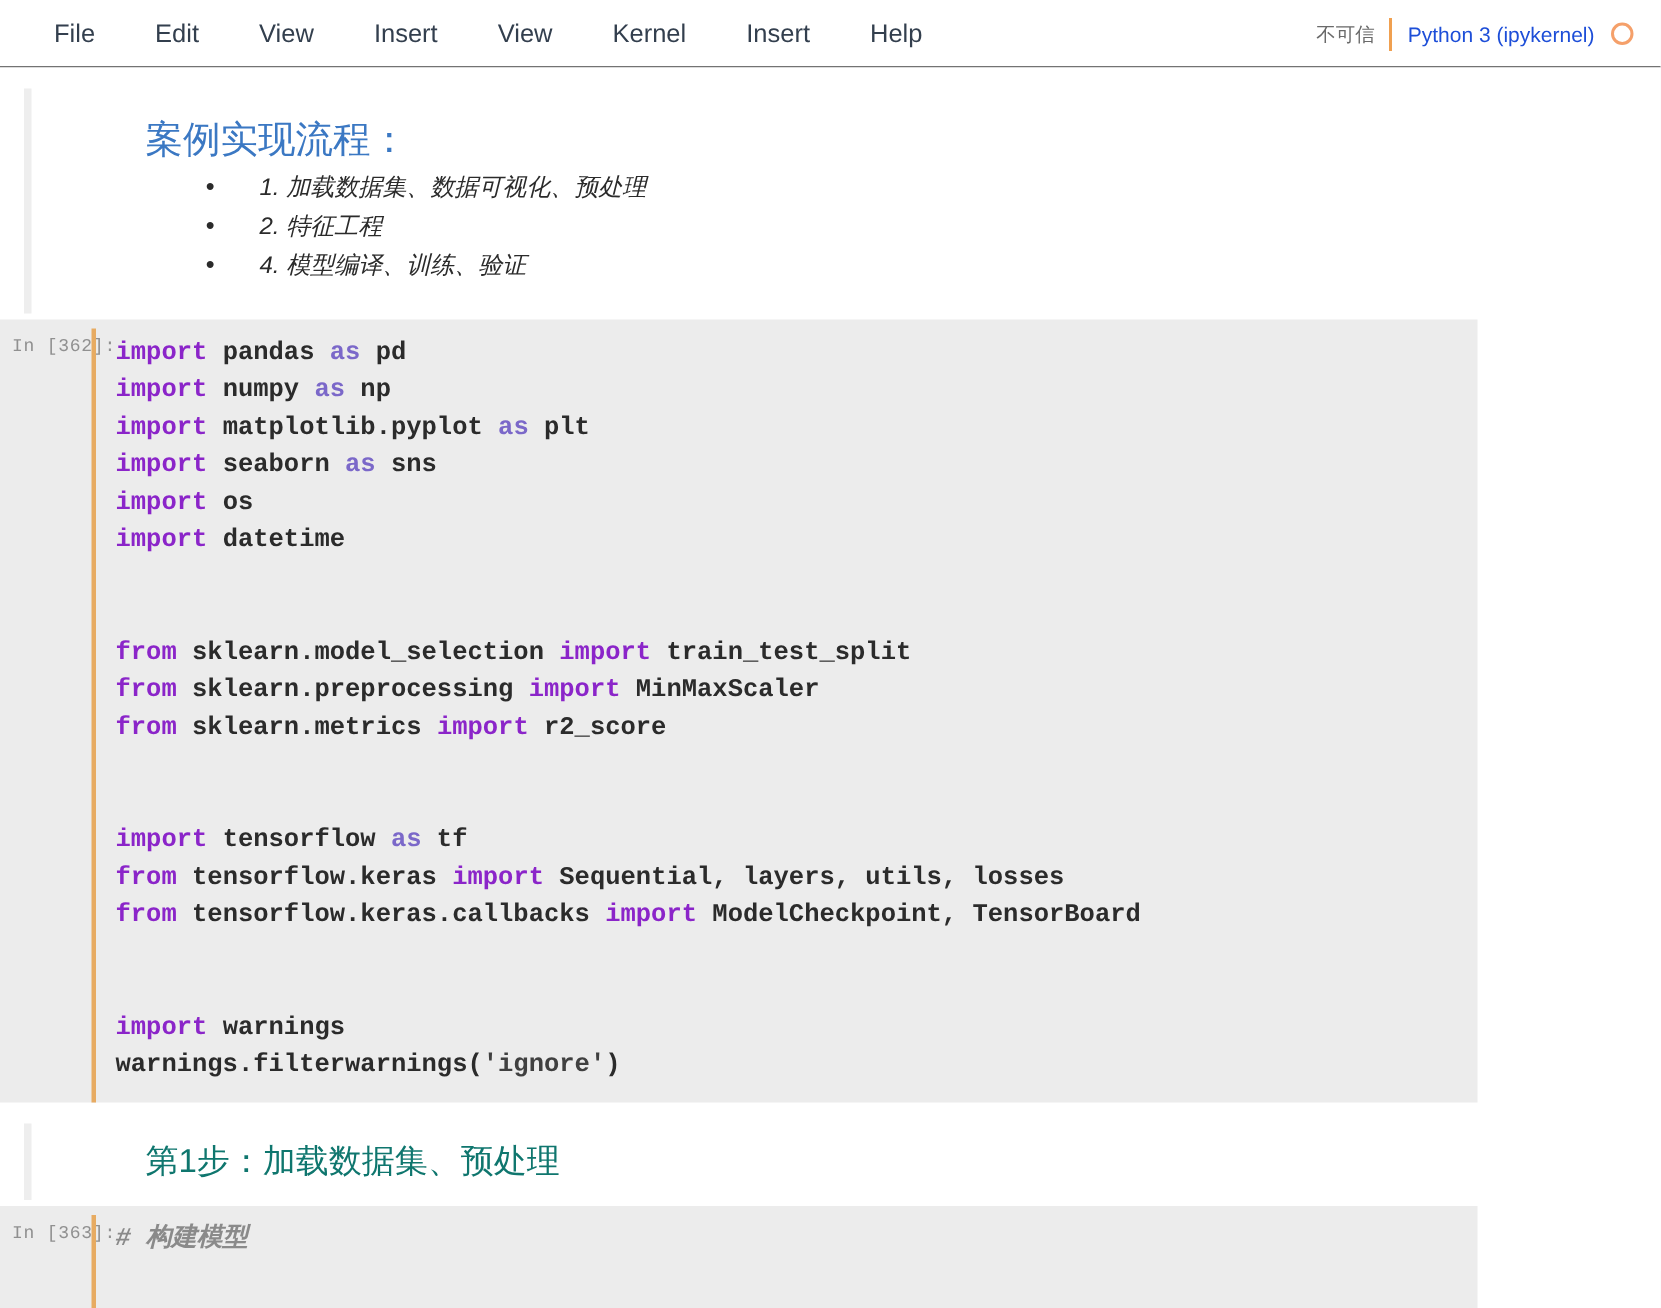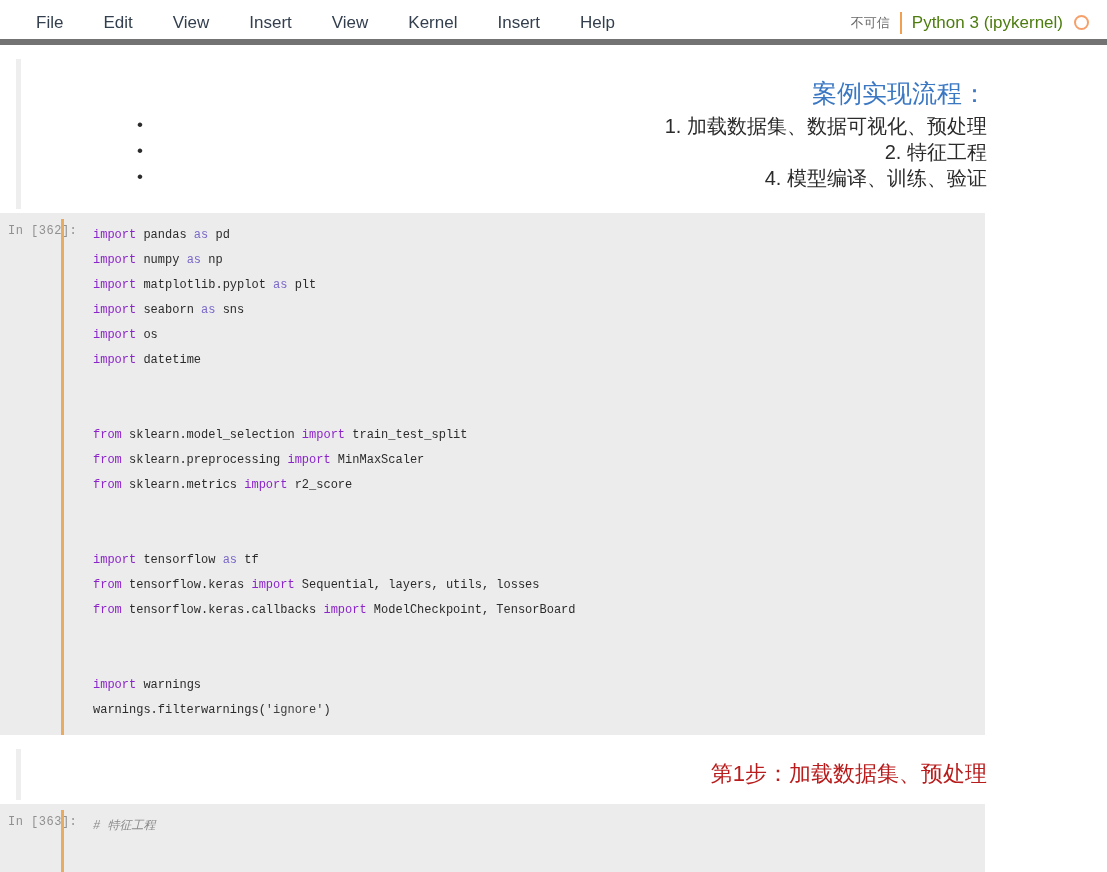--- a/index.html
+++ b/index.html
@@ -9,21 +9,21 @@
     background: #ffffff;
     font-family: "Liberation Sans", sans-serif;
     overflow: hidden;
   }
 
   
   .menubar {
     position: absolute; left: 0; top: 0;
     width: 1107px; height: 45px;
     background: #ffffff;
-    border-bottom: 6px solid #737373;
+    border-bottom: 1px solid #737373;
   }
   .menu-items {
     position: absolute; left: 26px; top: 0;
     height: 45px;
     display: flex; align-items: center;
   }
   .menu-item {
     font-size: 17px;
     color: #333f4e;
     padding: 0 10px;
@@ -43,22 +43,22 @@
     color: #6a6a6a;
     white-space: nowrap;
     padding-right: 10px;
   }
   .kernel-sep {
     width: 2px; height: 22px;
     background: #f0a050;
     margin-right: 10px;
   }
   .kernel-name {
-    font-size: 17px;
-    color: #4d7c0f;
+    font-size: 14px;
+    color: #1d4ed8;
     white-space: nowrap;
   }
   .kernel-circle {
     width: 15px; height: 15px;
     border: 2px solid #f5a06a;
     border-radius: 50%;
     margin-left: 11px;
   }
 
   
@@ -67,54 +67,54 @@
     width: 1107px; height: 827px;
     background: #ffffff;
   }
 
   
   .md-cell {
     position: relative;
     margin-left: 16px;
     width: 971px;
     padding-left: 5px;
-    text-align: right;
   }
   .md-bar {
     position: absolute; left: 0; top: 0;
     width: 5px; height: 100%;
     background: #eeeeee;
   }
   .md-inner { padding-left: 76px; }
 
   .md-h1 {
     margin: 0; padding: 0;
     font-size: 25px;
     font-weight: normal;
     color: #3b78c3;
     line-height: 1.35;
   }
   .md-h2 {
     margin: 0; padding: 0;
     font-size: 22px;
     font-weight: normal;
-    color: #b91c1c;
+    color: #0f766e;
     line-height: 1.35;
   }
   .md-list {
     margin: 2px 0 0 0;
     padding-left: 40px;
     list-style: none;
   }
   .md-list li {
     position: relative;
-    font-size: 20px;
+    font-size: 16px;
     color: #2b2b2b;
     line-height: 26px;
     padding-left: 36px;
+    font-style: italic;
   }
   .md-list li::before {
     content: "\2022";
     position: absolute;
     left: 0; top: -1px;
     font-size: 17px;
     color: #2b2b2b;
   }
 
   
@@ -137,27 +137,28 @@
   }
   .sel-bar {
     width: 3px;
     flex: 0 0 3px;
     background: #e7ab62;
     margin-top: 6px;
     margin-bottom: 0;
   }
   .code-body {
     flex: 1 1 auto;
-    padding: 10px 0 12px 29px;
+    padding: 10px 0 12px 13px;
     font-family: "Liberation Mono", monospace;
-    font-size: 12px;
+    font-size: 17px;
     color: #2b2b2b;
     white-space: pre;
     line-height: 25px;
     overflow: hidden;
+    font-weight: bold;
   }
   .code-body .ln { display: block; height: 25px; }
   .code-body .ln.blank { height: 25px; }
 
   .k  { color: #8b25c9; }          
   .kw { color: #7b68c9; }          
   .s  { color: #404040; margin-top: 46px; }          
   .c  { color: #8a8a8a; font-style: italic; }
   .cell-gap-md { height: 14px; }
 </style>
@@ -211,16 +212,16 @@
   <div class="md-cell" style="padding-top:10px;padding-bottom:12px;">
     <div class="md-bar"></div>
     <div class="md-inner">
       <div class="md-h2">第1步：加载数据集、预处理</div>
     </div>
   </div>
 
   <div class="code-cell" style="margin-top:4px;">
     <div class="prompt">In  [363]:</div>
     <div class="sel-bar"></div>
-    <div class="code-body"><span class="ln"><span class="c"># 特征工程</span></span><span class="ln blank">&nbsp;</span></div>
+    <div class="code-body"><span class="ln"><span class="c"># 构建模型</span></span><span class="ln blank">&nbsp;</span></div>
   </div>
 
 </div>
 
 </body></html>

